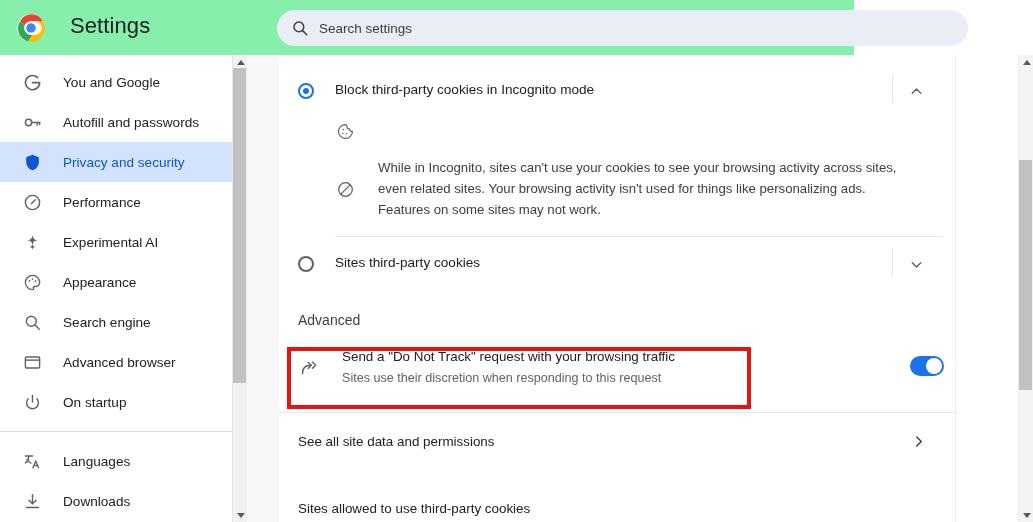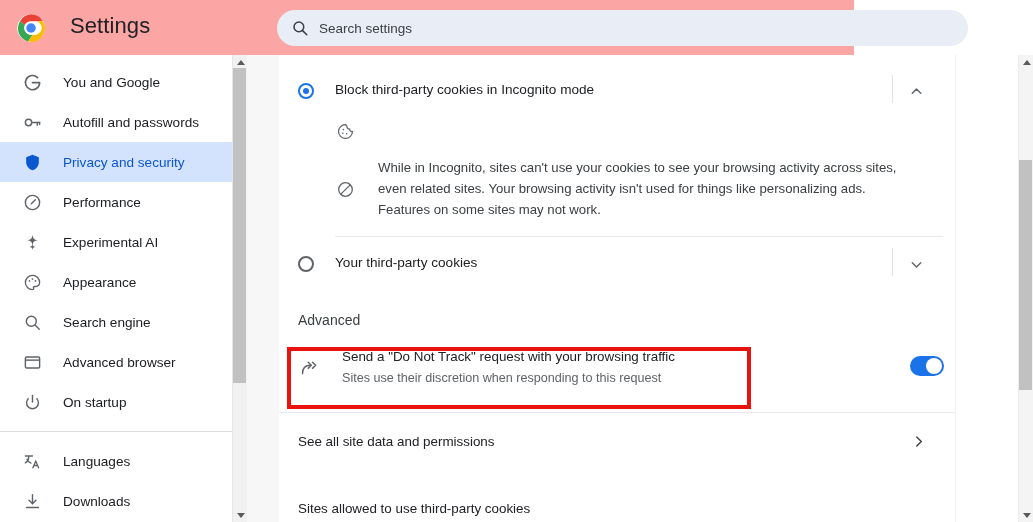--- a/index.html
+++ b/index.html
@@ -7,21 +7,21 @@
     width: 1033px; height: 522px;
     font-family: "Liberation Sans", sans-serif;
     background: #ffffff;
     overflow: hidden;
   }
   #app { position: relative; width: 1033px; height: 522px; background:#fff; }
 
   
   #header {
     position: absolute; left: 0; top: 0; width: 854px; height: 55px;
-    background: #fca5a5;
+    background: #86efac;
   }
   #chrome-logo {
     position: absolute; left: 16px; top: 13px; width: 30px; height: 30px;
   }
   #settings-title {
     position: absolute; left: 70px; top: 13px;
     font-size: 22px; color: #202124; letter-spacing: .1px;
     font-weight: 400;
   }
   #searchbar {
@@ -375,21 +375,21 @@
               <line x1="6.1" y1="17.9" x2="17.9" y2="6.1" stroke-linecap="round"></line>
           </svg>
         </span>
         <span class="desc-text">While in Incognito, sites can't use your cookies to see your browsing activity across sites, even related sites. Your browsing activity isn't used for things like personalizing ads. Features on some sites may not work.</span>
       </div>
 
       <div class="hr"></div>
 
       <div class="row-radio" style="padding-top:18px;">
         <span class="radio"></span>
-        <span class="radio-label">Your third-party cookies</span>
+        <span class="radio-label">Sites third-party cookies</span>
         <span class="chev-sep" style="top:11px;"></span>
         <span class="chev-btn" style="top:14px;">
           <svg viewBox="0 0 24 24" width="17" height="17" fill="none" stroke="#5f6368" stroke-width="2">
             <path d="M6 9.5l6 6 6-6" stroke-linecap="round" stroke-linejoin="round"></path>
           </svg>
         </span>
       </div>
 
       <div id="advanced-label">Advanced</div>
 

